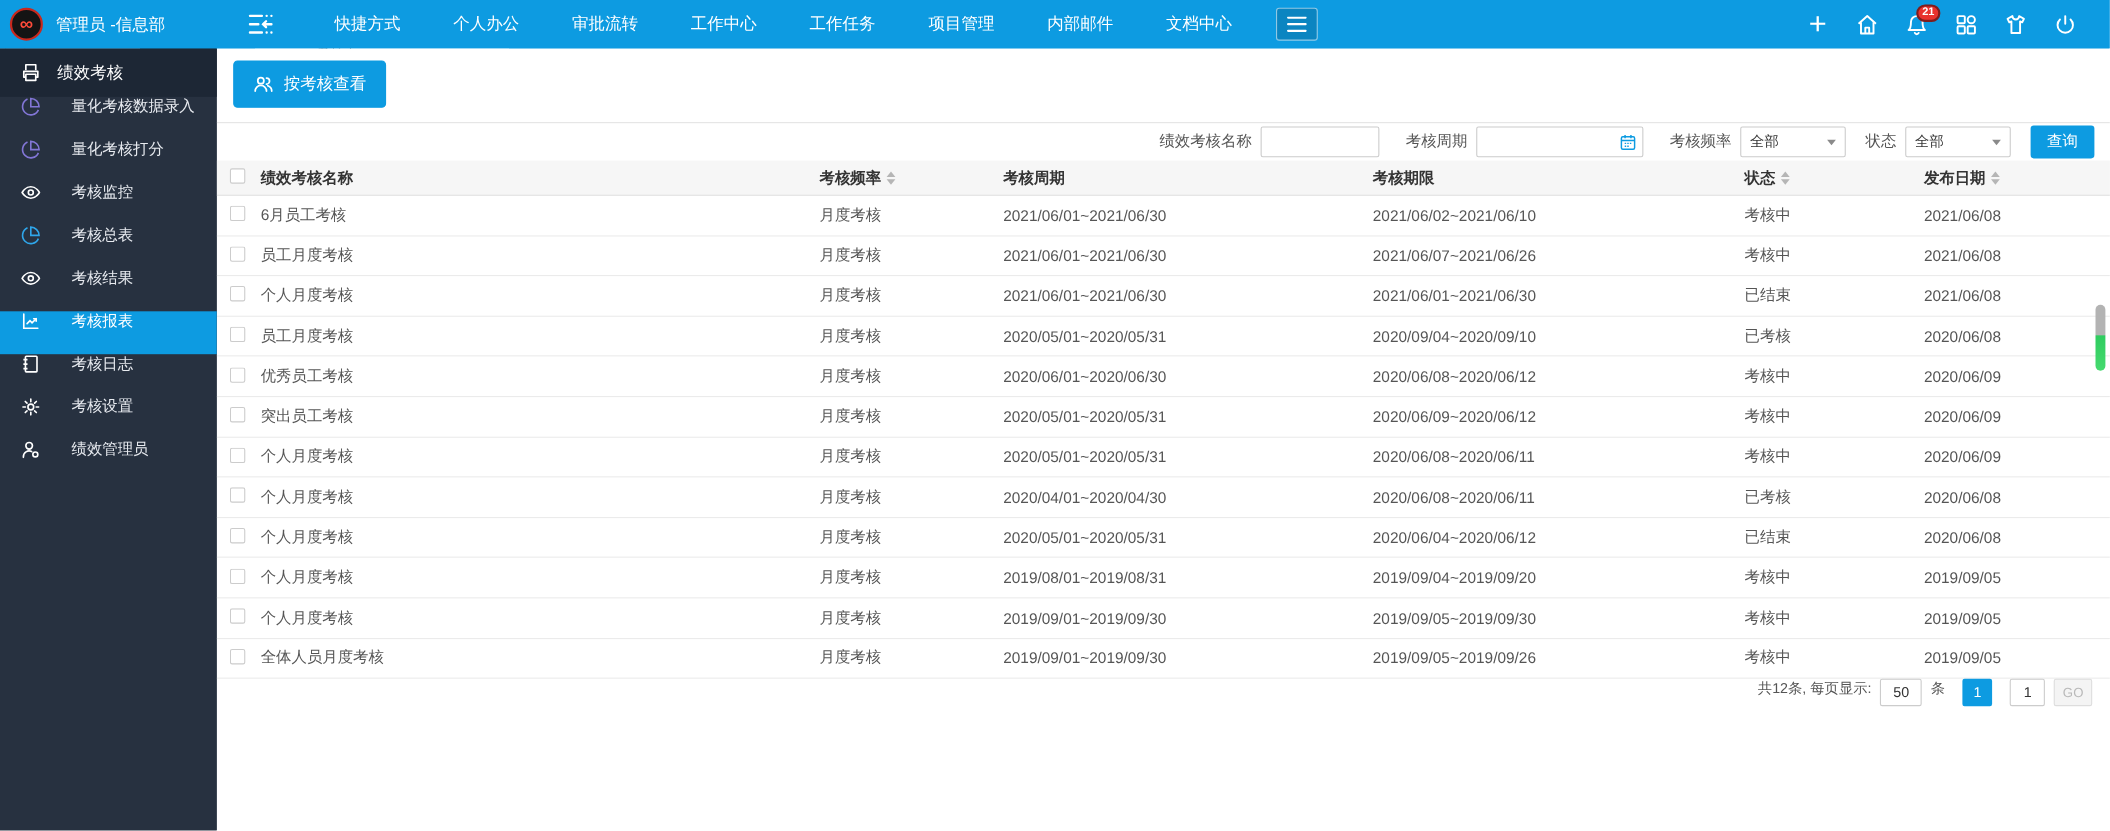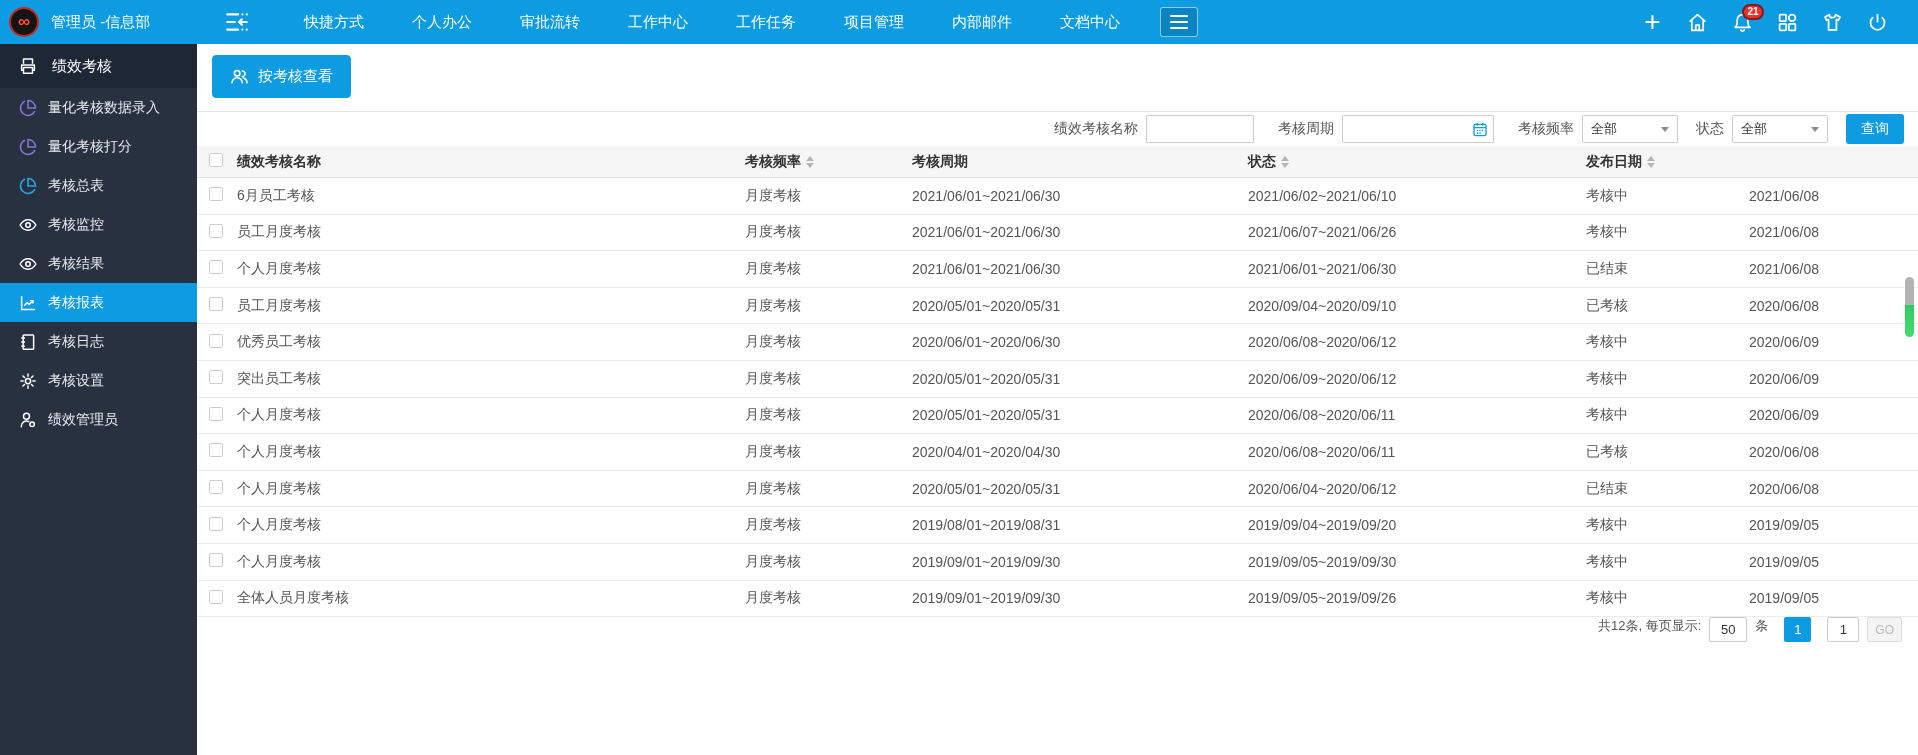--- a/index.html
+++ b/index.html
@@ -26,21 +26,21 @@
   .top-icon svg { width:21px; height:21px; }
   .plus-glyph { font-size:28px; font-weight:300; line-height:20px; }
   .badge { position:absolute; top:-8px; left:10px; min-width:22px; height:16px; background:#e8322e;
     border:2px solid #7f1d1d; border-radius:9px; color:#fff; font-size:10px; font-weight:bold;
     display:flex; align-items:center; justify-content:center; padding:0 3px; }
 
   
   .sidebar { position:fixed; top:44px; left:0; bottom:0; width:197px; background:#273140; z-index:9; }
   .side-header { height:44px; background:#1d2735; display:flex; align-items:center; gap:15px;
     padding-left:19px; color:#fff; font-size:15px; cursor:pointer; }
-  .side-item { height:39px; display:flex; align-items:center; gap:11px; padding-left:19px;
+  .side-item { height:39px; display:flex; align-items:flex-start; gap:28px; padding-left:19px;
     color:#e8ebf0; font-size:14px; cursor:pointer; }
   .side-item.active { background:#0d9be1; color:#fff; }
   .side-icon { width:18px; height:18px; flex:none; display:flex; }
   .side-icon svg { width:18px; height:18px; }
 
   
   .main { position:fixed; top:44px; left:197px; right:0; bottom:0; background:#fff; }
 
   .tabs-row { height:68px; padding:11px 0 0 15px; border-bottom:1px solid #e4e4e4; display:flex; gap:14px; }
   .view-tab { height:43px; padding:0 17px; display:inline-flex; align-items:center; gap:9px;
@@ -193,35 +193,35 @@
     <span class="side-icon">
       <svg viewBox="0 0 24 24" fill="none" stroke="#8276d6" stroke-width="2">
         <path d="M21.2 15.9A10 10 0 1 1 8 2.8"></path>
           <path d="M22 12A10 10 0 0 0 12 2v10z"></path>
       </svg>
     </span>
     <span>量化考核打分</span>
   </div>
   <div class="side-item">
     <span class="side-icon">
+      <svg viewBox="0 0 24 24" fill="none" stroke="#fff" stroke-width="2">
+        <path d="M1.5 12S5.5 5 12 5s10.5 7 10.5 7-4 7-10.5 7S1.5 12 1.5 12z"></path>
+          <circle cx="12" cy="12" r="3"></circle>
+      </svg>
+    </span>
+    <span>考核监控</span>
+  </div>
+  <div class="side-item">
+    <span class="side-icon">
       <svg viewBox="0 0 24 24" fill="none" stroke="#2fa6ea" stroke-width="2">
         <path d="M21.2 15.9A10 10 0 1 1 8 2.8"></path>
           <path d="M22 12A10 10 0 0 0 12 2v10z"></path>
       </svg>
     </span>
     <span>考核总表</span>
-  </div>
-  <div class="side-item">
-    <span class="side-icon">
-      <svg viewBox="0 0 24 24" fill="none" stroke="#fff" stroke-width="2">
-        <path d="M1.5 12S5.5 5 12 5s10.5 7 10.5 7-4 7-10.5 7S1.5 12 1.5 12z"></path>
-          <circle cx="12" cy="12" r="3"></circle>
-      </svg>
-    </span>
-    <span>考核监控</span>
   </div>
   <div class="side-item">
     <span class="side-icon">
       <svg viewBox="0 0 24 24" fill="none" stroke="#fff" stroke-width="2">
         <path d="M1.5 12S5.5 5 12 5s10.5 7 10.5 7-4 7-10.5 7S1.5 12 1.5 12z"></path>
           <circle cx="12" cy="12" r="3"></circle>
       </svg>
     </span>
     <span>考核结果</span>
   </div>
@@ -315,20 +315,23 @@
       <span>考核频率</span>
       <span class="sort">
           <span class="up"></span>
           <span class="dn"></span>
         </span>
     </span>
     <span class="th">
       <span>考核周期</span>
     </span>
     <span class="th">
+      <span>考核期限</span>
+    </span>
+    <span class="th">
       <span>状态</span>
       <span class="sort">
           <span class="up"></span>
           <span class="dn"></span>
         </span>
     </span>
     <span class="th">
       <span>发布日期</span>
       <span class="sort">
           <span class="up"></span>

